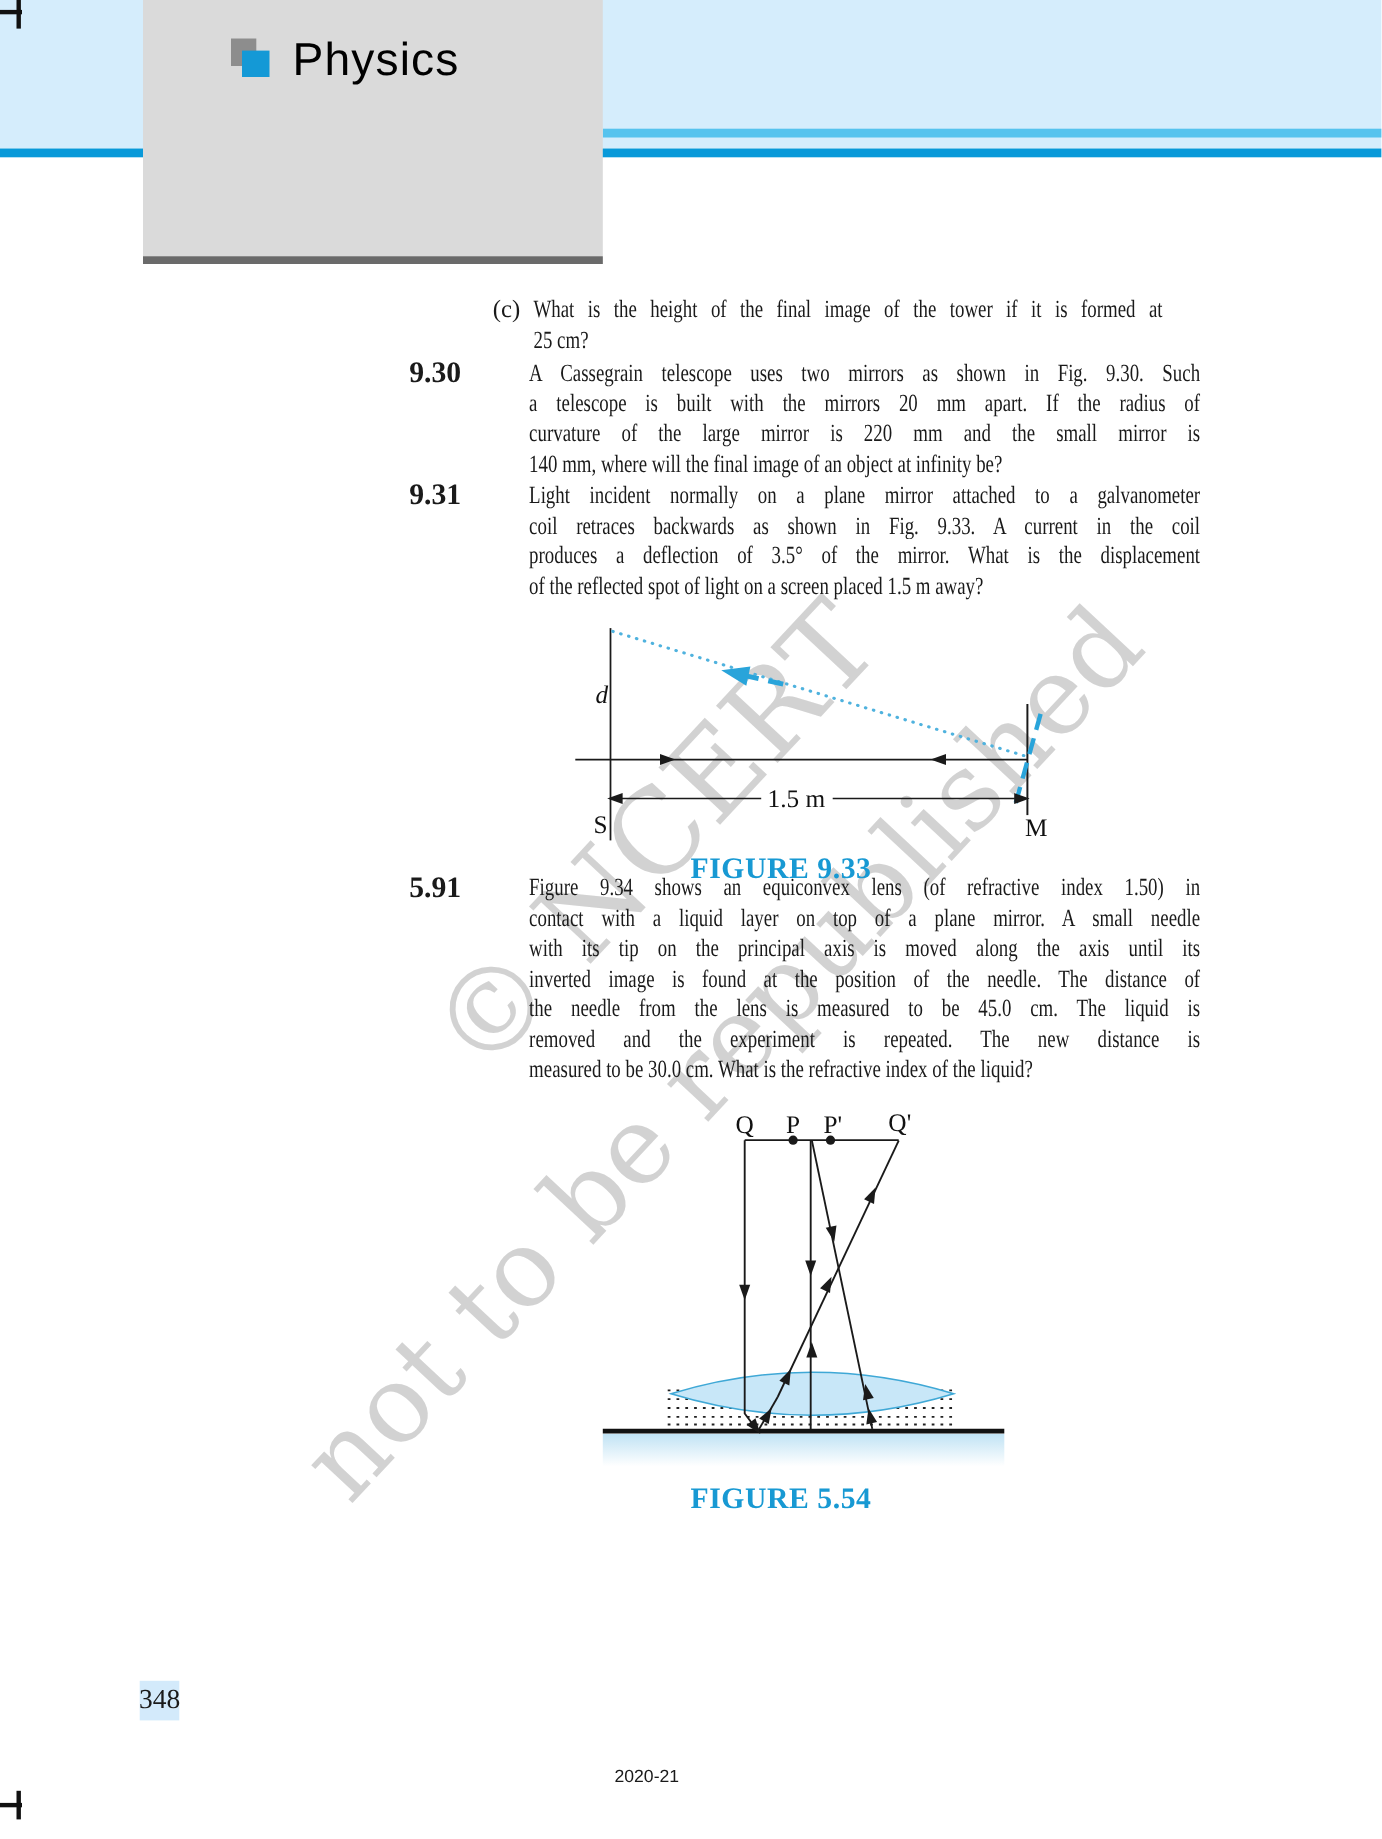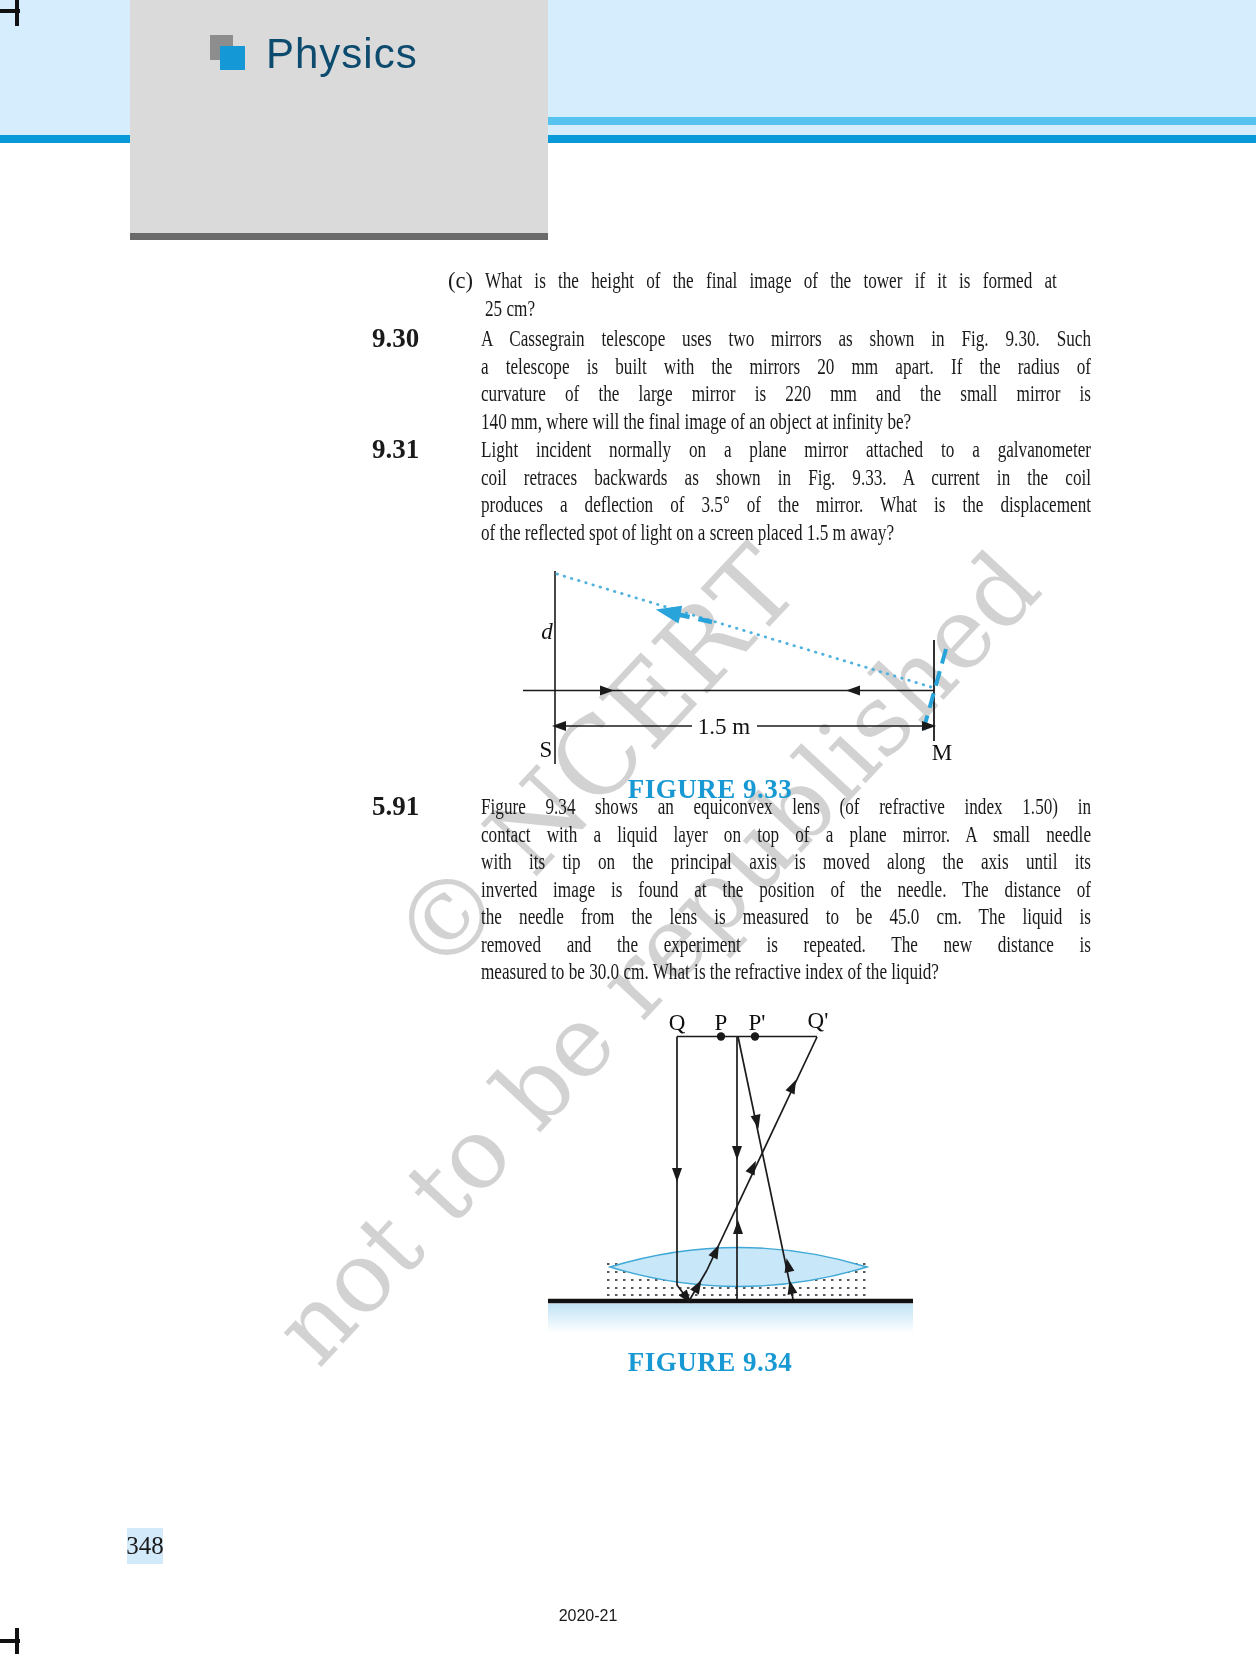--- a/index.html
+++ b/index.html
@@ -9,21 +9,21 @@
   
   #band-light{left:0;top:0;width:1256px;height:135px;background:#d5edfc;}
   #band-medium{left:548px;top:117px;width:708px;height:8px;background:#56c3ee;}
   #band-dark{left:0;top:135px;width:1256px;height:8px;background:#0899d9;}
   
   #brand-box{left:130px;top:0;width:418px;height:240px;background:#dadada;z-index:3;}
   #brand-bar{position:absolute;left:0;bottom:0;width:100%;height:7px;background:#6a6a6a;}
   #logo-gray{position:absolute;left:80px;top:35px;width:23px;height:25px;background:#8d8d8d;}
   #logo-blue{position:absolute;left:90px;top:46px;width:25px;height:24px;background:#1499d6;}
   #brand-title{position:absolute;left:136px;top:30px;font-family:"Liberation Sans",sans-serif;
-    font-size:42px;letter-spacing:1px;color:#0c4a6e;}
+    font-size:42px;letter-spacing:1px;color:#000000;}
   
   .cropv{width:4px;height:26px;background:#111;}
   .croph{width:20px;height:4px;background:#111;}
   
   .wm{position:absolute;font-family:"DejaVu Serif",serif;color:#c8c8c8;opacity:.8;
       white-space:nowrap;transform-origin:0 0;z-index:1;}
   #wm1{left:368px;top:915px;font-size:105px;transform:rotate(-47deg);}
   #wm2{left:252px;top:1308px;font-size:98px;transform:rotate(-47deg);}
   
   .para{position:absolute;z-index:2;}
@@ -180,16 +180,16 @@
     <path d="M7,0 L-7,-5 L-7,5 Z" transform="translate(788,1265) rotate(-102)"></path>
     <path d="M7,0 L-7,-5 L-7,5 Z" transform="translate(791,1287) rotate(-102)"></path>
     <circle cx="721" cy="1036.5" r="4.2"></circle>
     <circle cx="755" cy="1036.5" r="4.2"></circle>
   </g>
   <text x="677" y="1030" text-anchor="middle">Q</text>
   <text x="721" y="1030" text-anchor="middle">P</text>
   <text x="757" y="1030" text-anchor="middle">P'</text>
   <text x="818" y="1028" text-anchor="middle">Q'</text>
 </svg>
-<div class="figcap" style="left:560px;top:1347px;">FIGURE 9.34</div>
+<div class="figcap" style="left:560px;top:1347px;">FIGURE 5.54</div>
 
 <div class="abs" id="page-badge">348</div>
 <div class="abs" id="footer-year">2020-21</div>
 
 </body></html>

